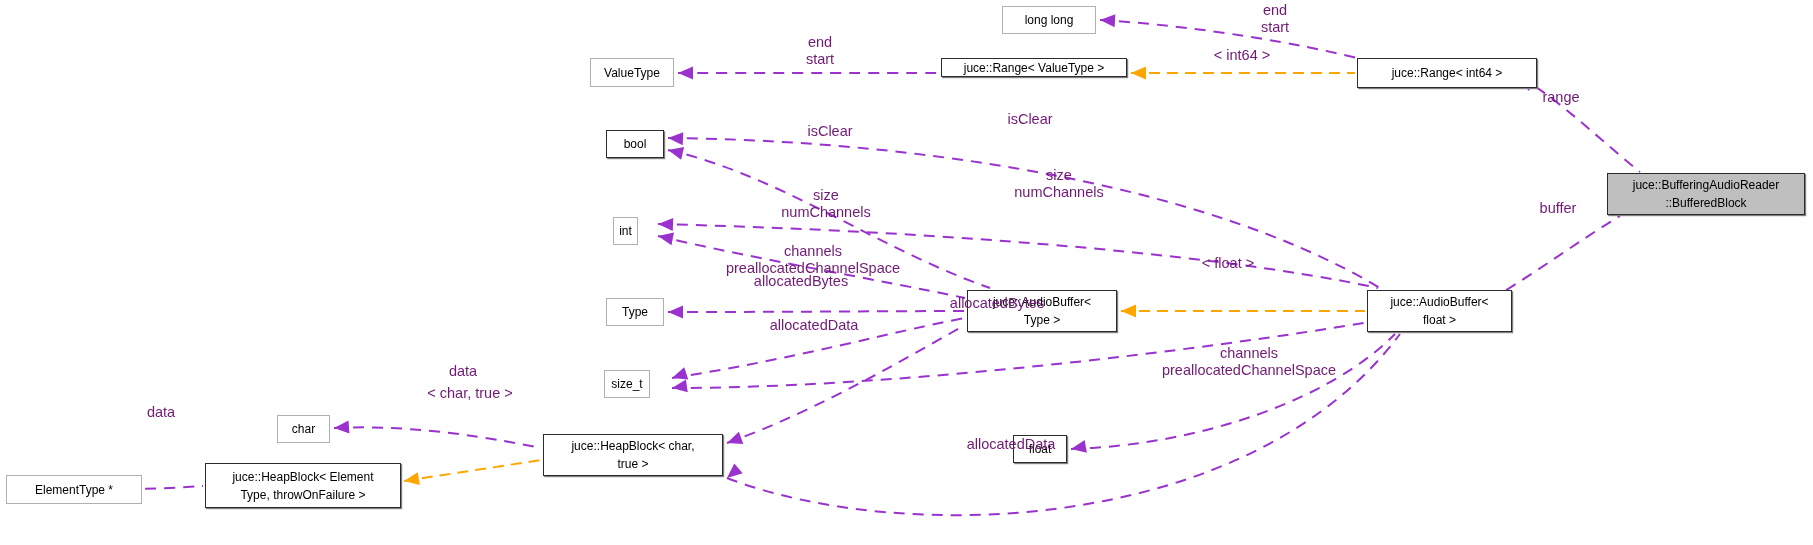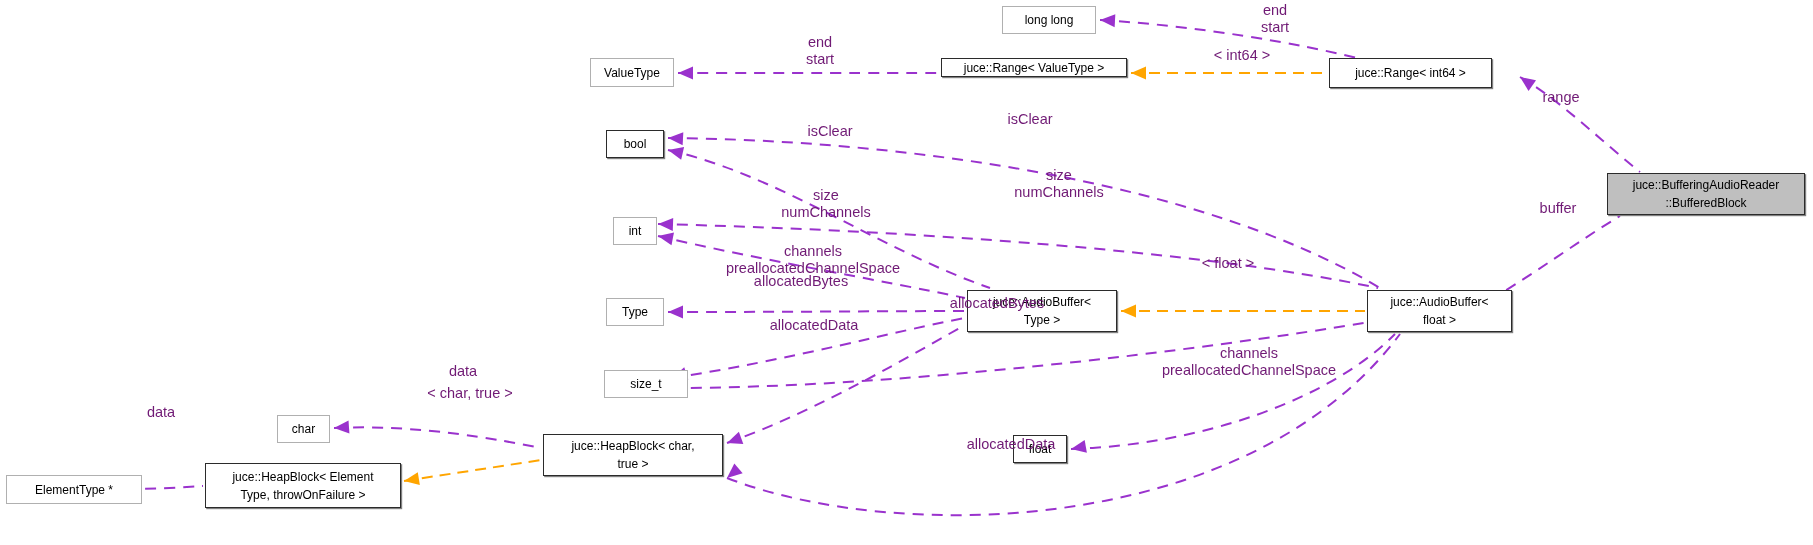--- a/index.html
+++ b/index.html
@@ -103,31 +103,31 @@
       <path d="M 727 478 C 900 545, 1250 535, 1400 334" fill="none" stroke="#9a32cd" stroke-width="2" stroke-dasharray="11,8"></path>
       <polygon points="727,478 734.3125471838222,463.3788969744285 742.6687861097472,473.3374747349753" fill="#9a32cd"></polygon>
       <path d="M 1490 300 C 1540 270, 1580 240, 1620 216" fill="none" stroke="#9a32cd" stroke-width="2" stroke-dasharray="11,8"></path>
       <polygon points="1490,300 1505.8219608937175,304.1128522314412 1497.8183617144841,314.35699202832853" fill="#9a32cd"></polygon>
     </svg>
 
   <div id="node-layer">
       <div class="node plain" style="left: 1002px; top: 6px; width: 94px; height: 28px;"><span>long long</span></div>
       <div class="node plain" style="left: 590px; top: 58px; width: 84px; height: 29px;"><span>ValueType</span></div>
       <div class="node linked" style="left: 941px; top: 58px; width: 186px; height: 19px;"><span>juce::Range&lt; ValueType &gt;</span></div>
-      <div class="node linked" style="left: 1329px; top: 58px; width: 163px; height: 30px;"><span>juce::Range&lt; int64 &gt;</span></div>
+      <div class="node linked" style="left: 1357px; top: 58px; width: 180px; height: 30px;"><span>juce::Range&lt; int64 &gt;</span></div>
       <div class="node linked" style="left: 606px; top: 130px; width: 58px; height: 28px;"><span>bool</span></div>
       <div class="node current" style="left: 1607px; top: 173px; width: 198px; height: 42px;"><span>juce::BufferingAudioReader
 ::BufferedBlock</span></div>
-      <div class="node plain" style="left: 613px; top: 217px; width: 44px; height: 28px;"><span>int</span></div>
+      <div class="node plain" style="left: 613px; top: 217px; width: 25px; height: 28px;"><span>int</span></div>
       <div class="node plain" style="left: 606px; top: 298px; width: 58px; height: 28px;"><span>Type</span></div>
       <div class="node linked" style="left: 967px; top: 290px; width: 150px; height: 42px;"><span>juce::AudioBuffer&lt;
 Type &gt;</span></div>
       <div class="node linked" style="left: 1367px; top: 290px; width: 145px; height: 42px;"><span>juce::AudioBuffer&lt;
 float &gt;</span></div>
-      <div class="node plain" style="left: 604px; top: 370px; width: 84px; height: 28px;"><span>size_t</span></div>
+      <div class="node plain" style="left: 604px; top: 370px; width: 46px; height: 28px;"><span>size_t</span></div>
       <div class="node plain" style="left: 277px; top: 415px; width: 53px; height: 28px;"><span>char</span></div>
       <div class="node linked" style="left: 1013px; top: 435px; width: 54px; height: 28px;"><span>float</span></div>
       <div class="node linked" style="left: 543px; top: 434px; width: 180px; height: 42px;"><span>juce::HeapBlock&lt; char,
 true &gt;</span></div>
       <div class="node plain" style="left: 6px; top: 475px; width: 136px; height: 29px;"><span>ElementType *</span></div>
       <div class="node linked" style="left: 205px; top: 463px; width: 196px; height: 45px;"><span>juce::HeapBlock&lt; Element
 Type, throwOnFailure &gt;</span></div>
     </div>
   <div id="label-layer">
       <div class="edge-label" style="left: 1243px; top: 2px; width: 64px; text-align: center;">end

